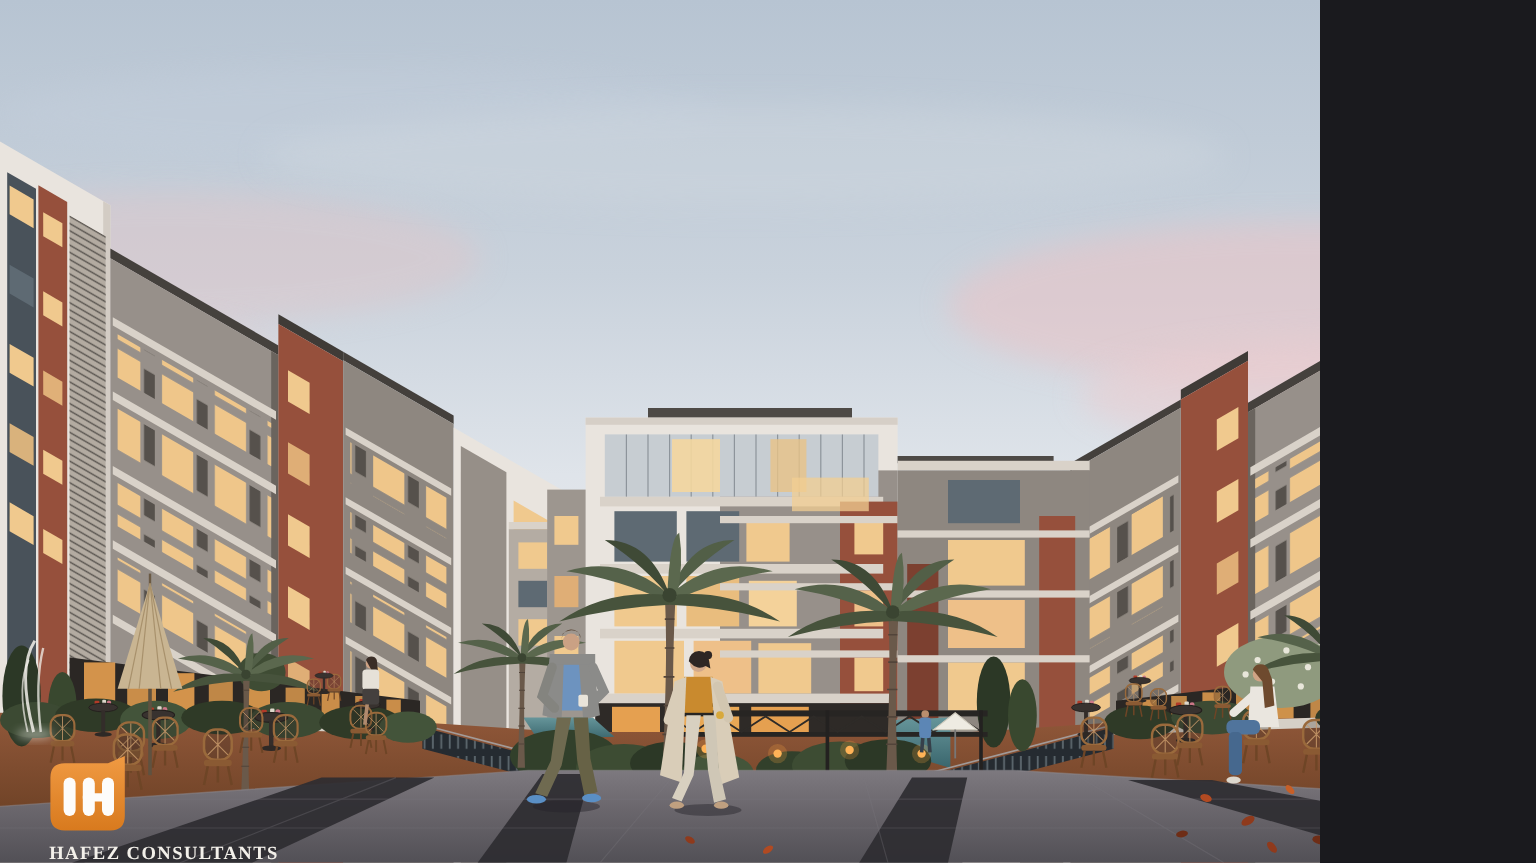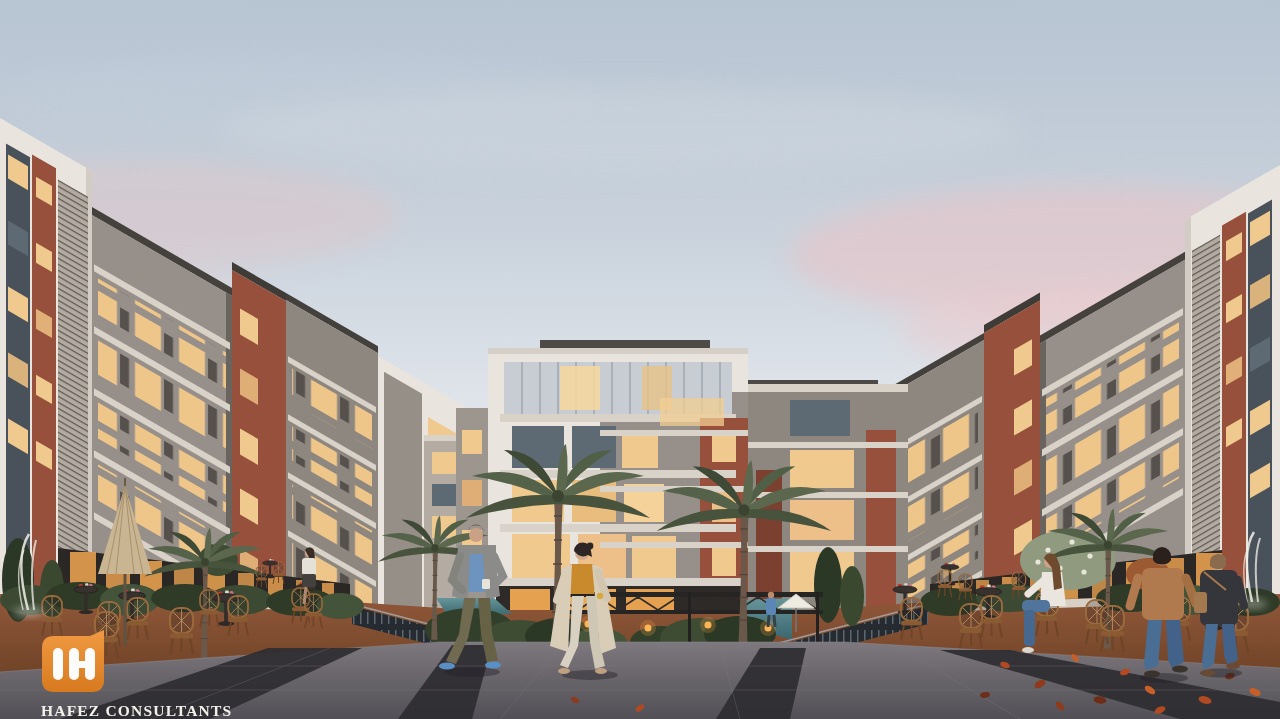--- a/index.html
+++ b/index.html
@@ -1,16 +1,16 @@
 <!DOCTYPE html>
 <html><head>
 <meta charset="utf-8">
 <style>
   html,body{margin:0;padding:0;background:#1a1a1e;}
-  .stage{position:relative;width:1280px;height:719px;overflow:hidden;font-family:"Liberation Sans",sans-serif;}
+  .stage{position:relative;width:1100px;height:719px;overflow:hidden;font-family:"Liberation Sans",sans-serif;}
   svg{display:block}
   .f-white{fill:#e9e4de}.f-white2{fill:#d9d2c9}.f-grey{fill:#97908a}.f-grey2{fill:#8e8780}
   .f-brick{fill:#96503c}.f-brick2{fill:#7c4030}
   .warm{fill:#f0c98e}.warm2{fill:#e5a050}.cool{fill:#5e6a73}
   .roof{fill:#45413d}
   text{font-family:"Liberation Serif",serif}
   .brand{font-size:15.5px;font-weight:bold;letter-spacing:1.2px;fill:#f3f0ea}
   .pname{font-size:10.5px;font-weight:bold;letter-spacing:2.4px;fill:#dbd6ce}
   .tagl{font-size:6.8px;letter-spacing:.7px;fill:#aaa49b}
 </style>

